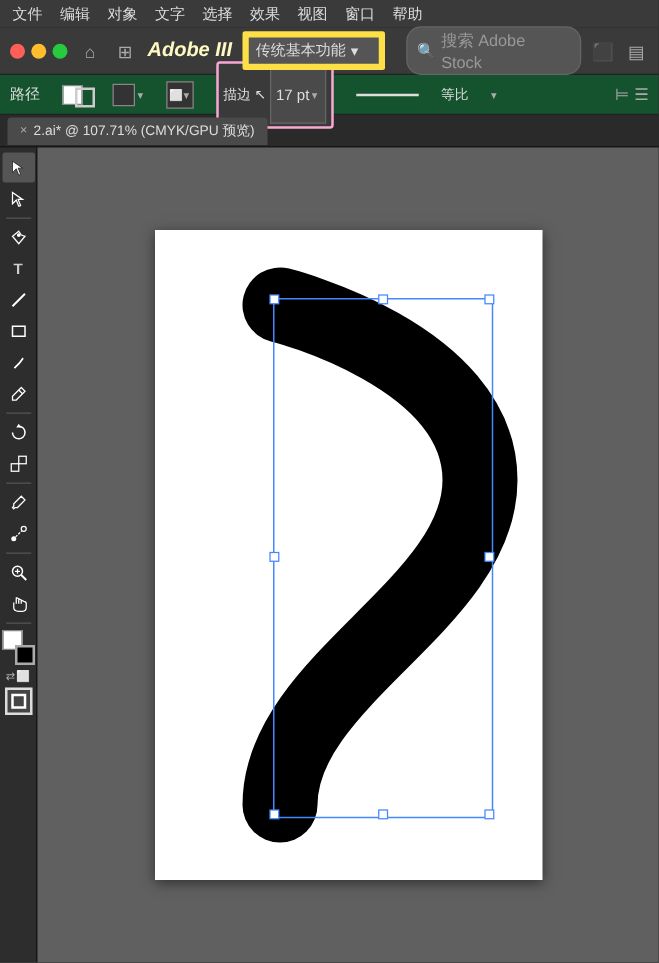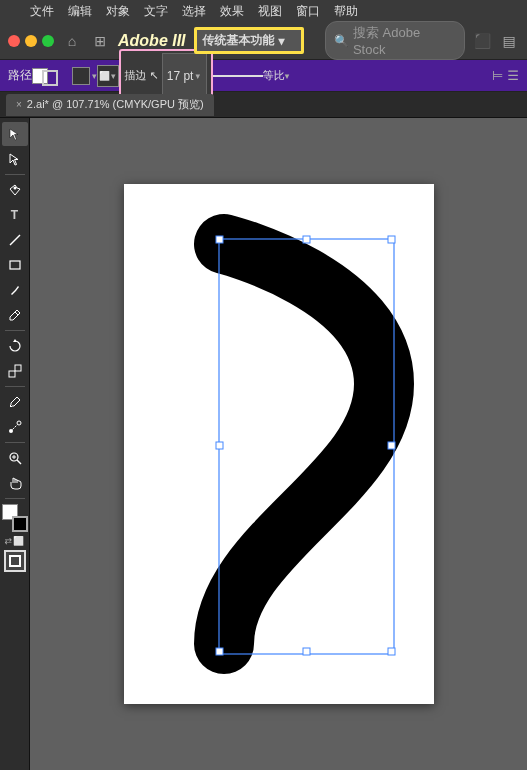--- a/index.html
+++ b/index.html
@@ -12,21 +12,21 @@
       font-size: 13px;
       color: #ddd;
     }
 
     
     .menu-bar {
       background: #3a3a3a;
       height: 22px;
       display: flex;
       align-items: center;
-      padding: 0 24px;
+      padding: 0 4px;
       gap: 2px;
     }
     .menu-item {
       padding: 0 6px;
       color: #ddd;
       font-size: 12px;
       cursor: pointer;
       height: 22px;
       display: flex;
       align-items: center;
@@ -56,30 +56,29 @@
       color: #aaa; font-size: 14px;
     }
     .workspace-label {
       color: #fef9c3;
       font-size: 16px;
       font-weight: bold;
       font-style: italic;
     }
     .workspace-dropdown {
       background: #555;
-      border: 3px solid #fde047;
+      border: 5px solid #fde047;
       color: #ddd;
       font-size: 12px;
       padding: 2px 16px 2px 6px;
       border-radius: 2px;
       position: relative;
       display: flex;
       align-items: center;
       gap: 4px;
-      font-weight: bold;
     }
     .search-bar {
       background: #555;
       border: 1px solid #666;
       border-radius: 12px;
       padding: 2px 8px;
       color: #aaa;
       font-size: 12px;
       display: flex;
       align-items: center;
@@ -93,26 +92,26 @@
       align-items: center;
     }
     .panel-icon {
       width: 20px; height: 20px;
       display: flex; align-items: center; justify-content: center;
       color: #aaa; font-size: 14px;
     }
 
     
     .control-bar {
-      background: #4c1d95;
+      background: #14532d;
       height: 32px;
       display: flex;
       align-items: center;
       padding: 0 8px;
-      gap: 0;
+      gap: 18px;
       border-bottom: 1px solid #222;
     }
     .path-label {
       color: #ddd;
       font-size: 12px;
     }
     .dash-line {
       width: 50px;
       height: 2px;
       background: #ddd;

